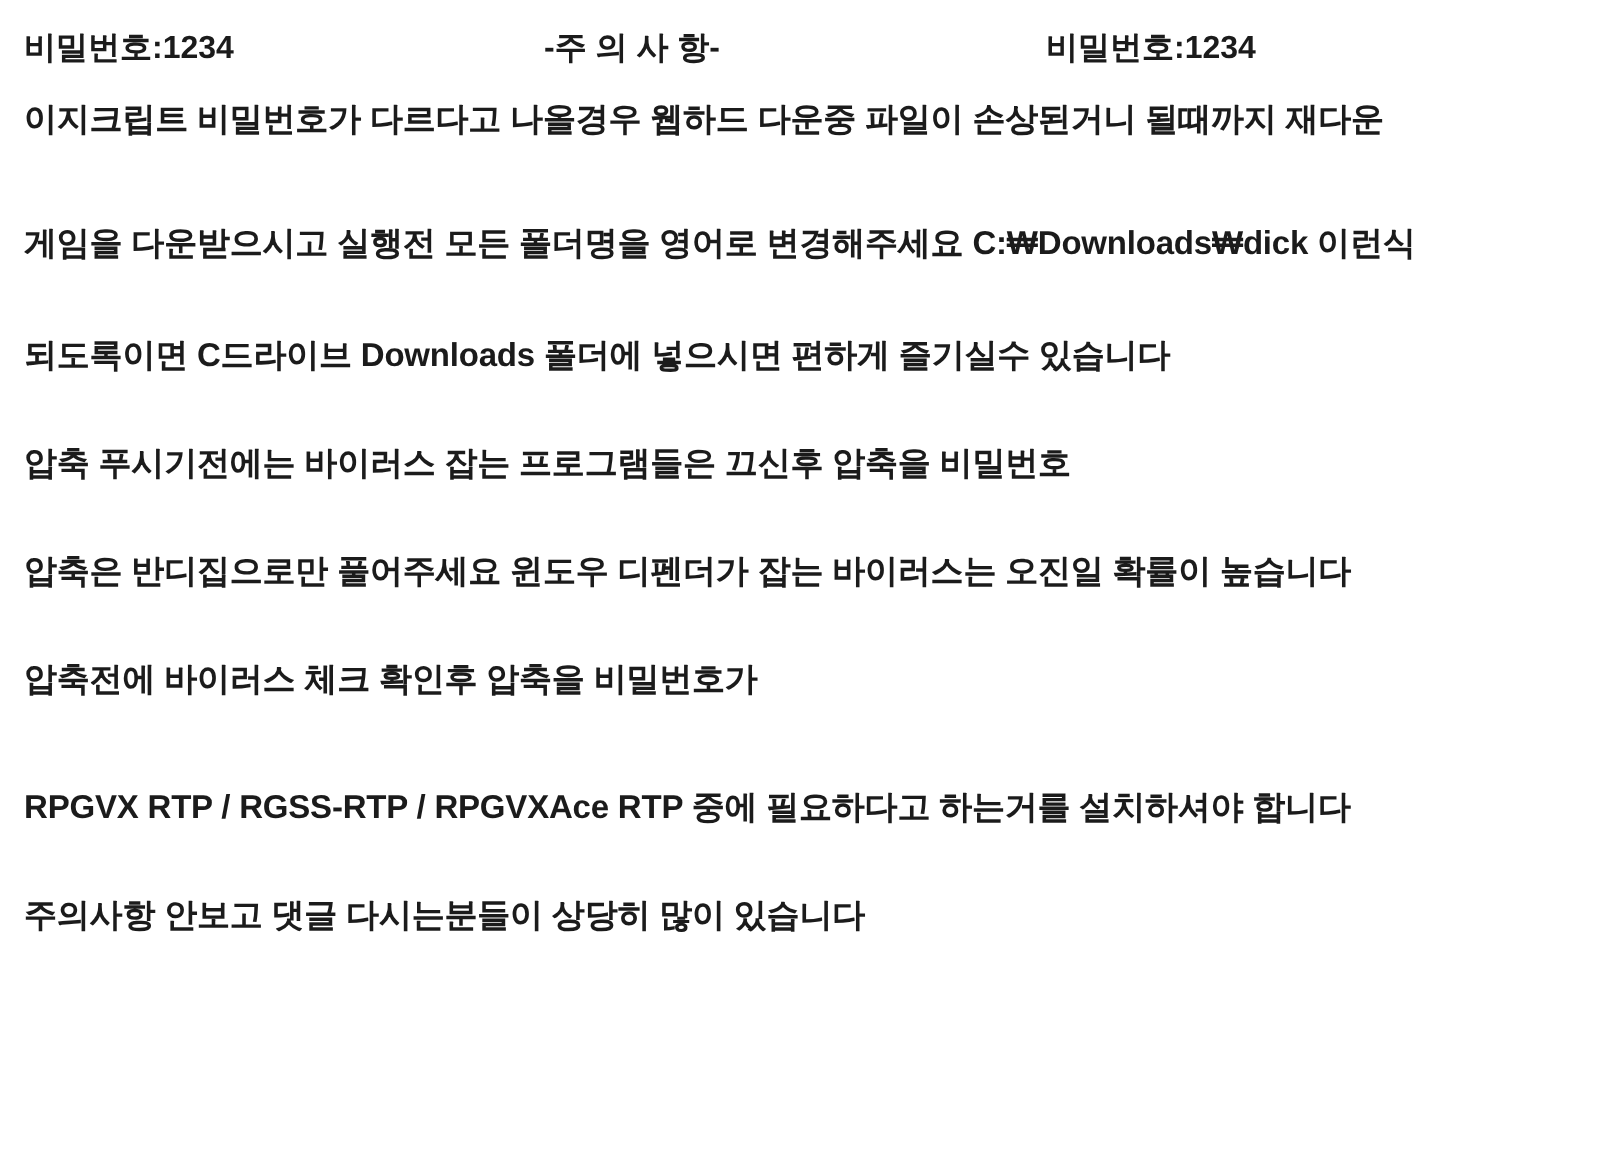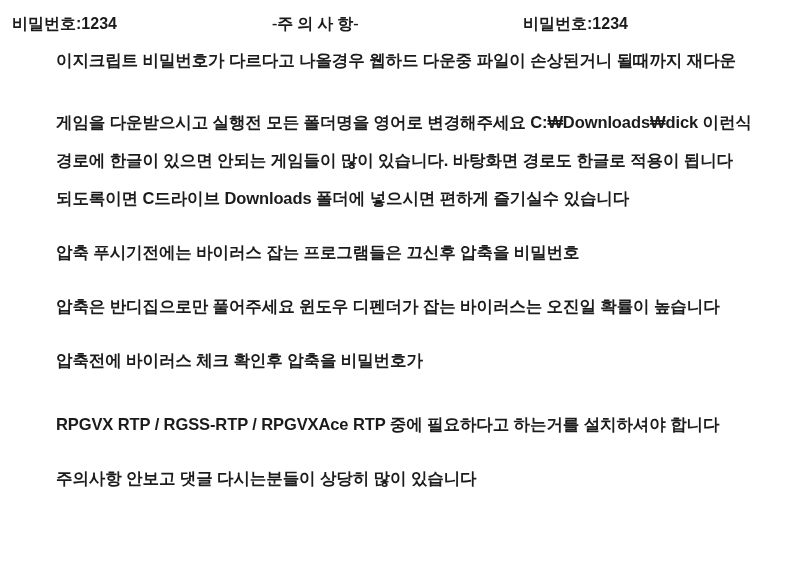--- a/index.html
+++ b/index.html
@@ -36,41 +36,39 @@
     position: absolute;
     left: 12px;
     top: 2px;
     white-space: nowrap;
   }
   .header .caution {
     position: absolute;
     left: 272px;
     top: 2px;
     white-space: nowrap;
-    font-family: Liberation Serif, serif;
   }
   .header .pw-right {
     position: absolute;
     left: 523px;
     top: 2px;
     white-space: nowrap;
   }
   .body-lines {
     position: absolute;
     top: 50px;
     left: 12px;
     width: 780px;
   }
   .line {
     font-size: 16.5px;
     font-weight: bold;
     line-height: 20px;
     white-space: nowrap;
     letter-spacing: -0.1px;
-    margin-left: 44px;
   }
   
   .gap-lg { height: 24px; }
   .gap-md { height: 18px; }
   .gap-sm { height: 10px; }
   .tight { line-height: 20px; }
 </style>
 </head>
 <body>
 
@@ -84,21 +82,20 @@
 
   <div class="body-lines">
 
     <div class="line">이지크립트 비밀번호가 다르다고 나올경우 웹하드 다운중 파일이 손상된거니 될때까지 재다운</div>
     <div class="gap-md"></div>
 
     <div class="gap-lg"></div>
 
     <div class="line">게임을 다운받으시고 실행전 모든 폴더명을 영어로 변경해주세요 C:₩Downloads₩dick 이런식</div>
     <div class="gap-md"></div>
-    <div class="line">경로에 한글이 있으면 안되는 게임들이 많이 있습니다. 바탕화면 경로도 한글로 적용이 됩니다</div>
     <div class="gap-md"></div>
     <div class="line">되도록이면 C드라이브 Downloads 폴더에 넣으시면 편하게 즐기실수 있습니다</div>
 
     <div class="gap-lg"></div>
     <div class="gap-sm"></div>
 
     <div class="line">압축 푸시기전에는 바이러스 잡는 프로그램들은 끄신후 압축을 비밀번호</div>
 
     <div class="gap-lg"></div>
     <div class="gap-sm"></div>

